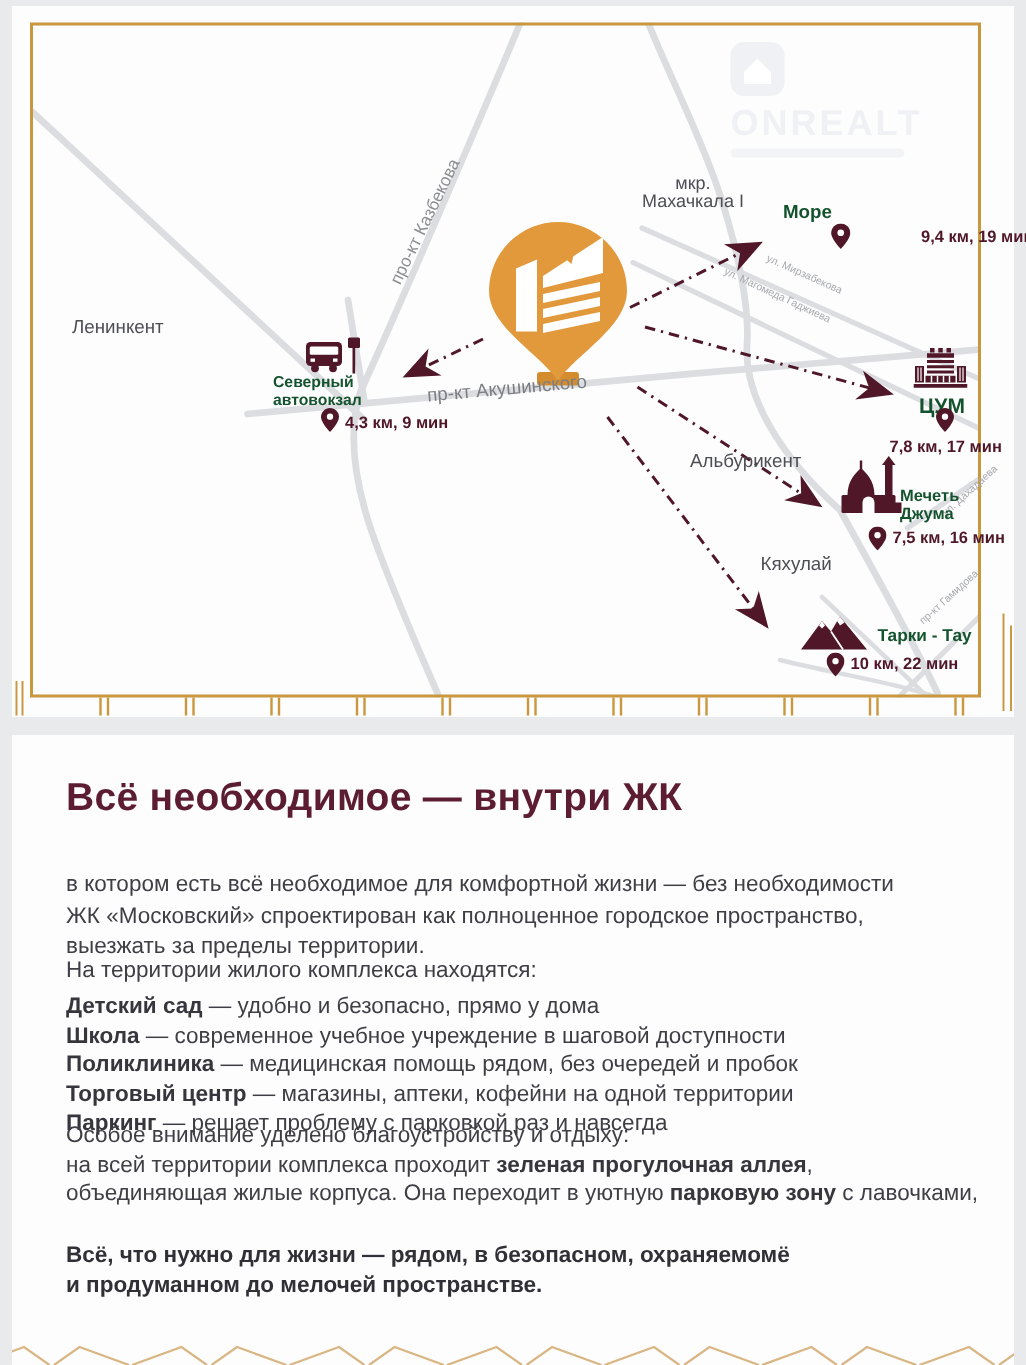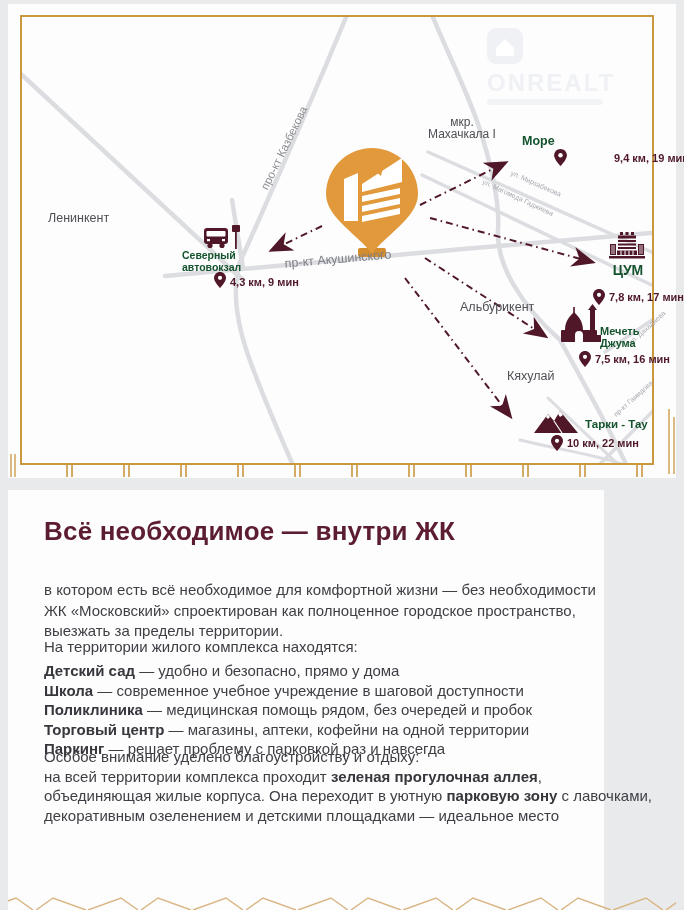--- a/index.html
+++ b/index.html
@@ -1,19 +1,19 @@
 <!DOCTYPE html>
 <html><head>
 <meta charset="utf-8">
 <style>
   html,body{margin:0;padding:0;}
   body{width:684px;height:910px;background:#e9eaec;font-family:"Liberation Sans","DejaVu Sans",sans-serif;position:relative;overflow:hidden;}
   .card{position:absolute;background:#fdfdfe;}
   #map-card{left:8px;top:4px;width:668px;height:474px;}
-  #text-card{left:8px;top:490px;width:596px;height:420px;}
+  #text-card{left:8px;top:490px;width:668px;height:420px;}
   #map-frame{position:absolute;left:12px;top:11px;width:634px;height:450px;border:2px solid #c9973e;box-sizing:border-box;z-index:3;pointer-events:none;}
   #map-svg{position:absolute;left:0;top:0;z-index:1;}
   .mlab{position:absolute;white-space:nowrap;z-index:4;}
   .area{color:#4e4f54;font-size:12.5px;}
   .roadlab{color:#8d8e93;font-size:11.5px;text-align:center;}
   .ministreet{color:#a7a9ad;font-size:7px;text-align:center;}
   .poi{color:#14532d;font-weight:bold;}
   .dist{position:absolute;display:flex;align-items:center;gap:4px;z-index:4;}
   .dist span{color:#4f1728;font-weight:bold;font-size:11px;white-space:nowrap;}
   .icon-box{position:absolute;z-index:4;line-height:0;}
@@ -168,21 +168,21 @@
         <rect x="8" y="18.5" width="20" height="4.5"></rect>
         <rect x="0" y="24" width="36" height="2.5"></rect>
       </g>
       <g stroke="#fff" stroke-width="1">
         <path d="M12,18.5 v4.5 M16,18.5 v4.5 M20,18.5 v4.5 M24,18.5 v4.5"></path>
         <path d="M3,13 v9 M5,13 v9 M31,13 v9 M33,13 v9" stroke-width=".8"></path>
       </g>
     </svg>
   </div>
   <div class="mlab poi" style="left:598px;top:258px;width:44px;text-align:center;font-size:14px;">ЦУМ</div>
-  <div class="dist" style="left:585px;top:285px;">
+  <div class="dist" style="left:585px;top:268px;flex-direction:column;">
     <svg width="12" height="16" viewBox="0 0 12 16">
         <path d="M6,0 C2.7,0 0,2.7 0,6 C0,9.8 6,16 6,16 C6,16 12,9.8 12,6 C12,2.7 9.3,0 6,0 Z" fill="#4f1728"></path>
         <circle cx="6" cy="5.8" r="2.1" fill="#fff"></circle>
       </svg>
     <span>7,8 км, 17 мин</span>
   </div>
 
   <div class="icon-box" style="left:551px;top:300px;">
     <svg width="44" height="40" viewBox="0 0 44 40">
       <g fill="#4f1728">
@@ -244,20 +244,23 @@
     <div class="tl"><b>Школа</b><span> — современное учебное учреждение в шаговой доступности</span></div>
     <div class="tl"><b>Поликлиника</b><span> — медицинская помощь рядом, без очередей и пробок</span></div>
     <div class="tl"><b>Торговый центр</b><span> — магазины, аптеки, кофейни на одной территории</span></div>
     <div class="tl"><b>Паркинг</b><span> — решает проблему с парковкой раз и навсегда</span></div>
   </div>
 
   <div class="tblock" id="a-land" style="top:257px;">
     <div class="tl">Особое внимание уделено благоустройству и отдыху:</div>
     <div class="tl"><span>на всей территории комплекса проходит </span><b>зеленая прогулочная аллея</b><span>,</span></div>
     <div class="tl"><span>объединяющая жилые корпуса. Она переходит в уютную </span><b>парковую зону</b><span> с лавочками,</span></div>
-    <div class="tl">декоративным озеленением и детскими площадками — идеальное место</div>
-  </div>
-
+  </div>
+
+  <div class="tblock" id="a-outro" style="top:337px;">
+    <div class="tl">Всё, что нужно для жизни — рядом, в безопасном, охраняемомё</div>
+    <div class="tl">и продуманном до мелочей пространстве.</div>
+  </div>
 
   <svg id="zigzag" width="668" height="14" viewBox="0 0 668 14">
     <path d="M-25,14 L8,2 L25,14 M28,14 L45,2 L78,14 M80,14 L113,2 L130,14 M133,14 L150,2 L183,14 M185,14 L218,2 L235,14 M238,14 L255,2 L288,14 M290,14 L323,2 L340,14 M343,14 L360,2 L393,14 M395,14 L428,2 L445,14 M448,14 L465,2 L498,14 M500,14 L533,2 L550,14 M553,14 L570,2 L603,14 M605,14 L638,2 L655,14 M658,14 L675,2 L708,14" stroke="#d9b684" stroke-width="1.5" fill="none"></path>
   </svg>
 </div>
 
 </body></html>

